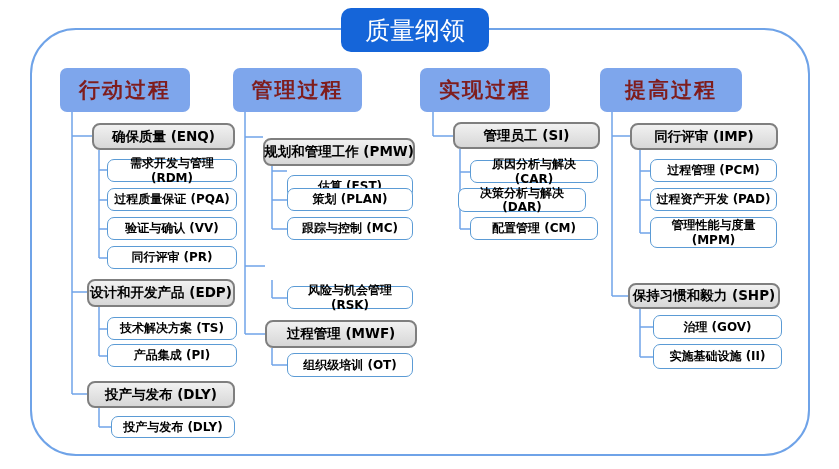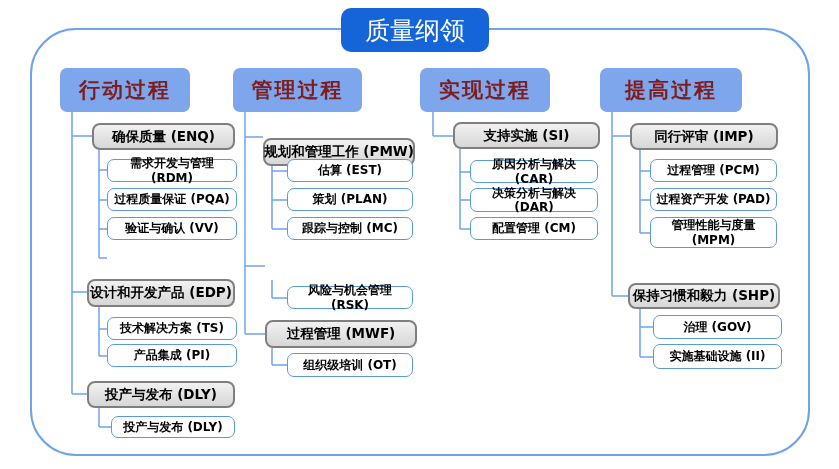--- a/index.html
+++ b/index.html
@@ -98,37 +98,38 @@
 
   <div class="hdr" style="left:60px;width:130px">行动过程</div>
   <div class="hdr" style="left:233px;width:129px">管理过程</div>
   <div class="hdr" style="left:420px;width:130px">实现过程</div>
   <div class="hdr" style="left:600px;width:142px">提高过程</div>
 
   <div class="grp" style="left:92px;top:123px;width:143px;height:27px">确保质量 (ENQ)</div>
   <div class="leaf" style="left:107px;top:159px;width:130px;height:23px">需求开发与管理 (RDM)</div>
   <div class="leaf" style="left:107px;top:188px;width:130px;height:23px">过程质量保证 (PQA)</div>
   <div class="leaf" style="left:107px;top:217px;width:130px;height:23px">验证与确认 (VV)</div>
+  <div class="leaf" style="left:107px;top:246px;width:130px;height:23px">同行评审 (PR)</div>
   <div class="grp" style="left:87px;top:279px;width:148px;height:28px">设计和开发产品 (EDP)</div>
   <div class="leaf" style="left:107px;top:317px;width:130px;height:23px">技术解决方案 (TS)</div>
   <div class="leaf" style="left:107px;top:344px;width:130px;height:23px">产品集成 (PI)</div>
   <div class="grp" style="left:87px;top:381px;width:148px;height:27px">投产与发布 (DLY)</div>
   <div class="leaf" style="left:111px;top:416px;width:124px;height:22px">投产与发布 (DLY)</div>
 
   <div class="grp" style="left:263px;top:138px;width:152px;height:28px">规划和管理工作 (PMW)</div>
-  <div class="leaf" style="left:287px;top:159px;width:126px;height:23px">估算 (EST)</div>
+  <div class="leaf" style="left:287px;top:175px;width:126px;height:23px">估算 (EST)</div>
   <div class="leaf" style="left:287px;top:188px;width:126px;height:23px">策划 (PLAN)</div>
   <div class="leaf" style="left:287px;top:217px;width:126px;height:23px">跟踪与控制 (MC)</div>
   <div class="leaf" style="left:287px;top:286px;width:126px;height:23px">风险与机会管理 (RSK)</div>
   <div class="grp" style="left:265px;top:320px;width:152px;height:28px">过程管理 (MWF)</div>
   <div class="leaf" style="left:287px;top:353px;width:126px;height:24px">组织级培训 (OT)</div>
 
-  <div class="grp" style="left:453px;top:122px;width:147px;height:27px">支持实施 (SI)</div>
+  <div class="grp" style="left:453px;top:122px;width:147px;height:27px">管理员工 (SI)</div>
   <div class="leaf" style="left:470px;top:160px;width:128px;height:23px">原因分析与解决 (CAR)</div>
-  <div class="leaf" style="left:470px;top:188px;width:128px;height:24px">决策分析与解决 (DAR)</div>
+  <div class="leaf" style="left:458px;top:188px;width:128px;height:24px">决策分析与解决 (DAR)</div>
   <div class="leaf" style="left:470px;top:217px;width:128px;height:23px">配置管理 (CM)</div>
 
   <div class="grp" style="left:630px;top:123px;width:148px;height:27px">同行评审 (IMP)</div>
   <div class="leaf" style="left:650px;top:159px;width:127px;height:23px">过程管理 (PCM)</div>
   <div class="leaf" style="left:650px;top:188px;width:127px;height:23px">过程资产开发 (PAD)</div>
   <div class="leaf" style="left:650px;top:217px;width:127px;height:31px">管理性能与度量 (MPM)</div>
   <div class="grp" style="left:628px;top:283px;width:152px;height:26px">保持习惯和毅力 (SHP)</div>
   <div class="leaf" style="left:653px;top:315px;width:129px;height:24px">治理 (GOV)</div>
   <div class="leaf" style="left:653px;top:344px;width:129px;height:25px">实施基础设施 (II)</div>
 

